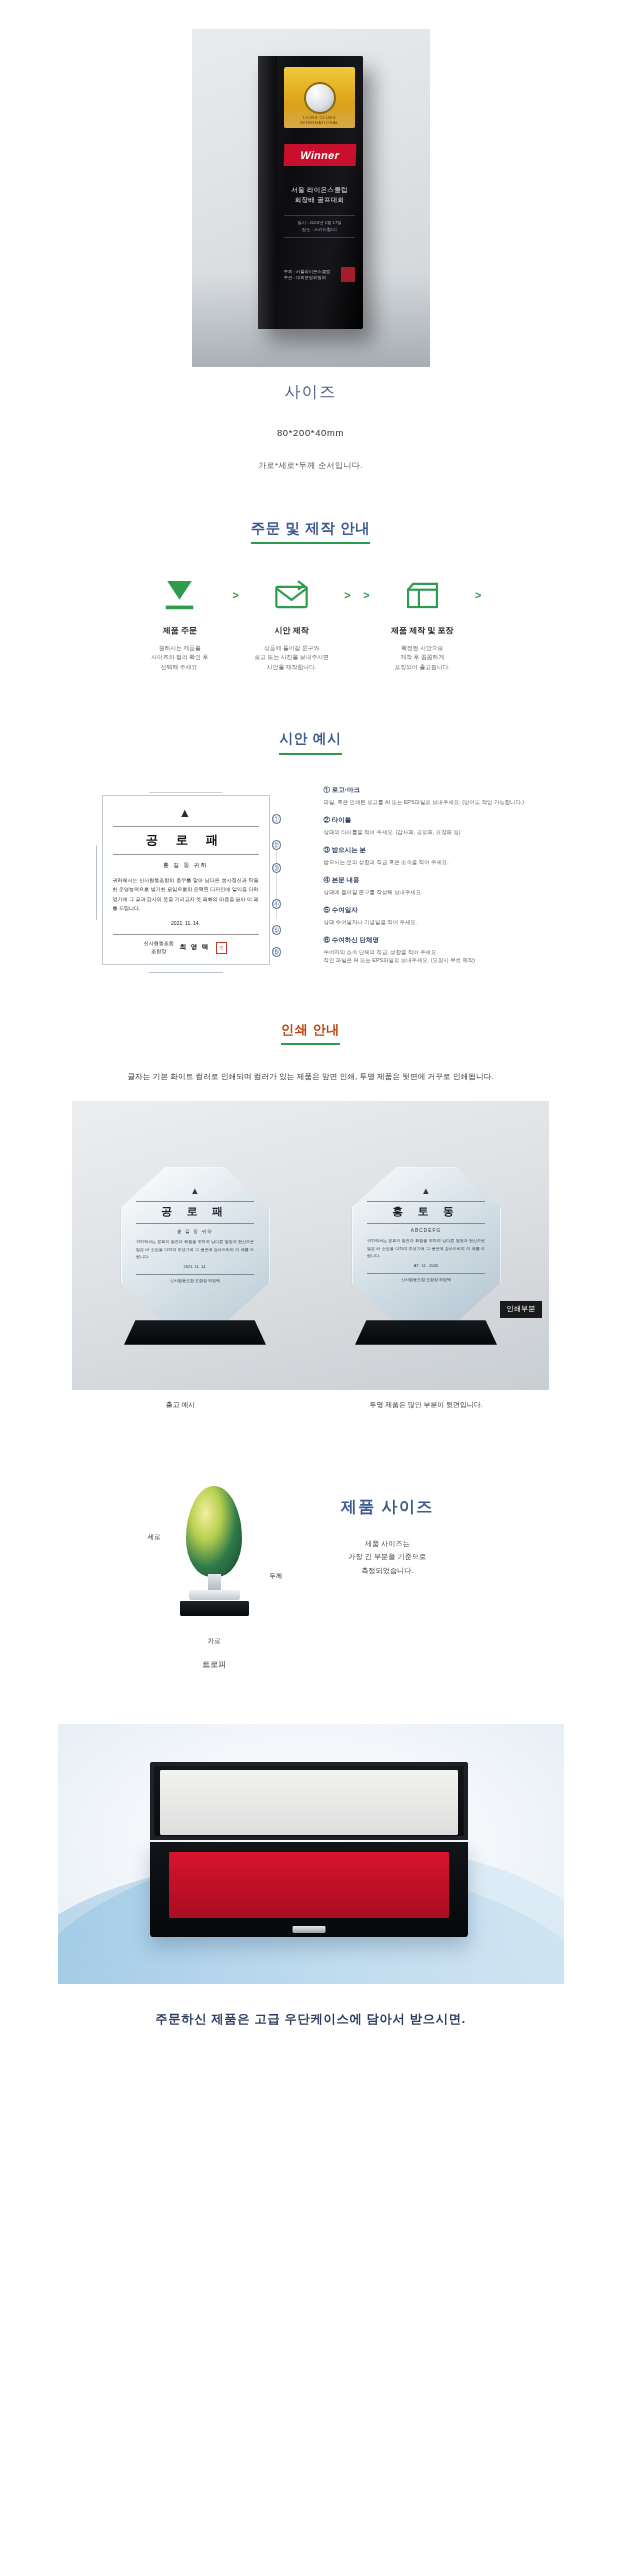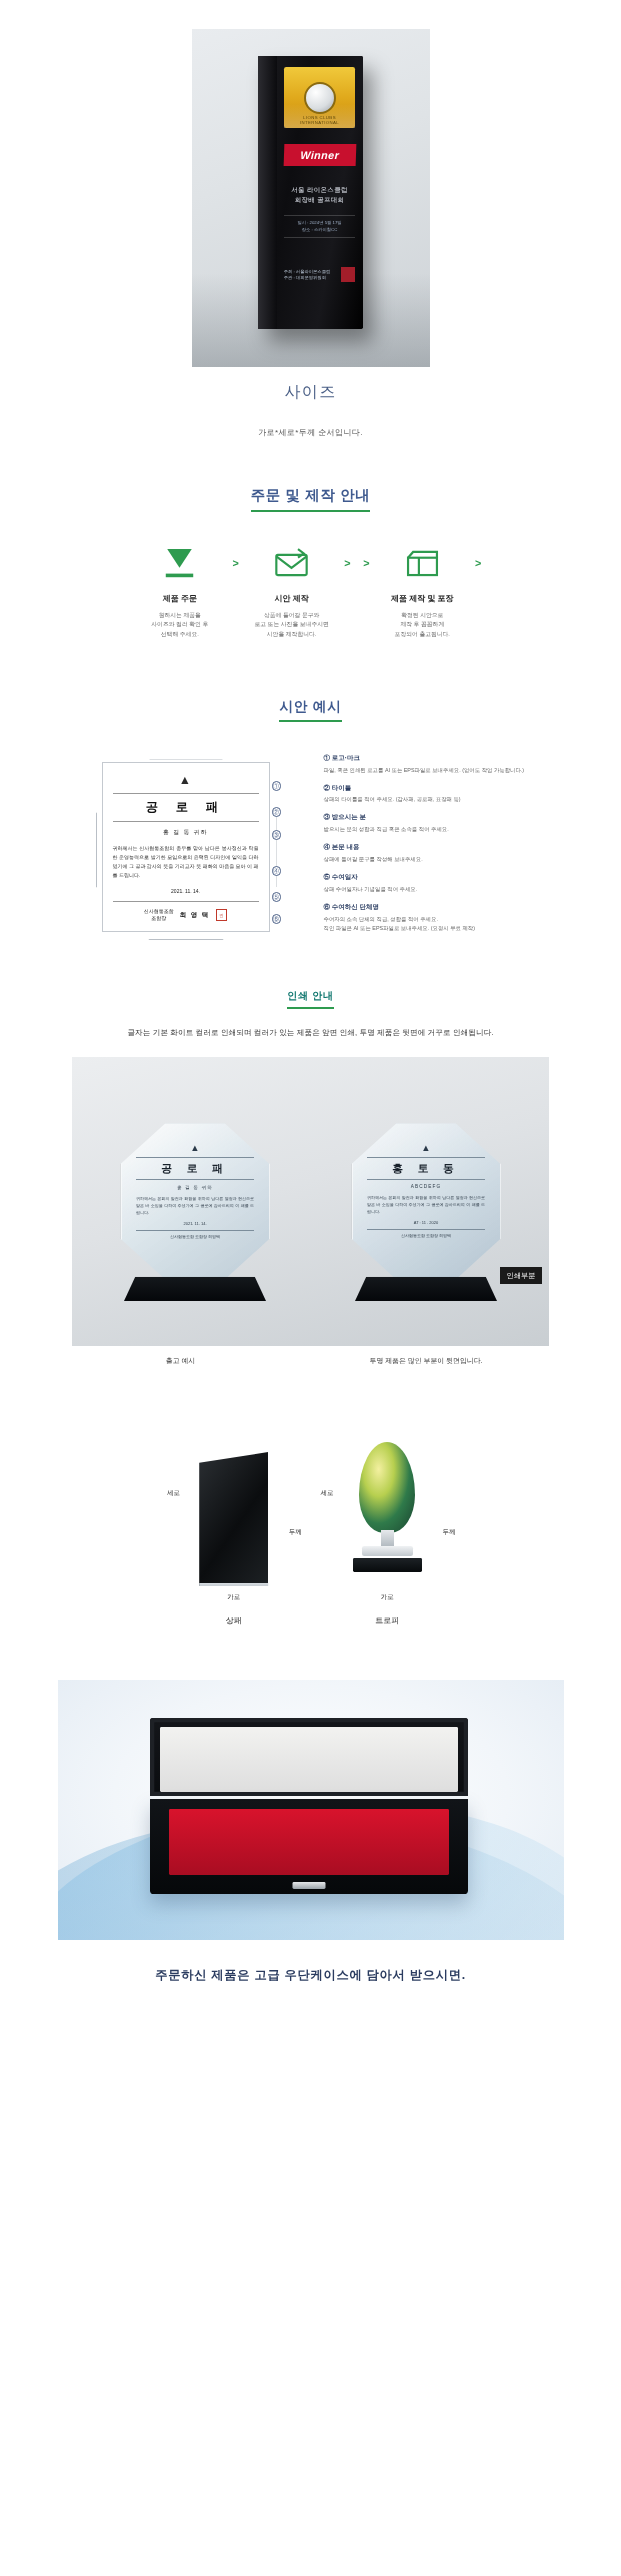--- a/index.html
+++ b/index.html
@@ -191,23 +191,23 @@
              border-radius: 50%; font-size: 5.8px; color: #4a5f86; line-height: 8px;
              text-align: center; background: #fff; }
   .legend { width: 231px; padding-top: 7.2px; }
   .legend-item { margin-bottom: 9.4px; }
   .legend-head { font-size: 6.5px; font-weight: bold; color: #2d3f63; margin-bottom: 2.9px; }
   .legend-desc { font-size: 5.4px; color: #666; line-height: 1.6; }
 
   
   .print-wrap { padding: 24.6px 0 21.7px; }
   .print-title {
-    font-size: 10px; font-weight: bold; color: #0f766e; letter-spacing: 0.7px;
+    font-size: 13px; font-weight: bold; color: #c2410c; letter-spacing: 0.7px;
     display: inline-block; border-bottom: 2.2px solid #2e9b4f; padding-bottom: 4.3px;
-    margin-bottom: 19px;
+    margin-bottom: 27px;
   }
   .print-note { font-size: 7.6px; color: #333; letter-spacing: 0.1px; margin-bottom: 19px; }
   .print-photo {
     width: 477px; height: 289px; margin: 0 auto;
     background: linear-gradient(165deg,#eceef0 0%,#dfe2e5 45%,#c9ced2 100%);
     position: relative; overflow: hidden;
   }
   .award {
     position: absolute; bottom: 42px; width: 166px; height: 181px;
   }
@@ -235,21 +235,21 @@
   .award.right .award-glass {
     background: linear-gradient(145deg, rgba(250,252,253,.9) 0%, rgba(214,226,234,.8) 45%, rgba(176,195,208,.88) 100%);
   }
   .award-base {
     width: 142px; height: 24.6px; margin: -2.9px auto 0;
     background: linear-gradient(180deg,#14181c,#05070a);
     clip-path: polygon(8% 0%, 92% 0%, 100% 100%, 0% 100%);
     box-shadow: 0 5.8px 13px rgba(0,0,0,.35);
   }
   .print-badge {
-    position: absolute; right: 7.2px; bottom: 62px;
+    position: absolute; right: 7.2px; bottom: 72px;
     background: #1a1a1a; color: #fff; font-size: 7.2px; padding: 3.6px 6.5px;
   }
   .print-caption-row {
     width: 477px; margin: 10px auto 0; display: flex; justify-content: space-between;
   }
   .print-caption { font-size: 6.9px; color: #333; }
   .print-caption.l { width: 217px; text-align: center; }
   .print-caption.r { width: 246px; text-align: center; }
 
   
@@ -370,20 +370,21 @@
 주관 : 대회운영위원회</div>
           <div class="case-stamp"></div>
         </div>
       </div>
     </div>
   </div>
 </div>
 
 <div class="section size-wrap center">
   <div class="size-title">사이즈</div>
+  <div class="size-value">80*200*40mm</div>
   <div class="size-note">가로*세로*두께 순서입니다.</div>
 </div>
 
 <div class="section order-wrap center">
   <div class="order-title">주문 및 제작 안내</div>
 
   <div class="steps">
 
     <div class="step">
       <div class="step-icon">
@@ -529,47 +530,42 @@
   </div>
 
   <div class="print-caption-row">
     <div class="print-caption l">출고 예시</div>
     <div class="print-caption r">투명 제품은 많인 부분이 뒷면입니다.</div>
   </div>
 </div>
 
 <div class="section psize-wrap">
 
-  <div class="diagram">
-    <div class="diagram-stage">
-      <span class="label-v left">세로</span>
-      <span class="label-v right">두께</span>
-      <div class="plaque-shape">
-        <div class="plaque-stand"></div>
-      </div>
-    </div>
-    <div class="label-h">가로</div>
-    <div class="diagram-name">상패</div>
-  </div>
 
   <div class="diagram">
     <div class="diagram-stage">
       <span class="label-v left">세로</span>
       <span class="label-v right">두께</span>
       <div class="trophy-shape">
         <div class="trophy-bowl"></div>
         <div class="trophy-stem"></div>
         <div class="trophy-base1"></div>
         <div class="trophy-base2"></div>
       </div>
     </div>
     <div class="label-h">가로</div>
     <div class="diagram-name">트로피</div>
   </div>
 
+  <div class="psize-text">
+    <div class="psize-title">제품 사이즈</div>
+    <div class="psize-desc" style="white-space:pre-line">제품 사이즈는
+가장 긴 부분을 기준으로
+측정되었습니다.</div>
+  </div>
 
 </div>
 
 <div class="section casebox-wrap">
   <div class="casebox-photo">
     <div class="wave2"></div>
     <div class="wave"></div>
     <div class="velvet-case">
       <div class="velvet-lid">
         <div class="velvet-lid-inner"></div>

